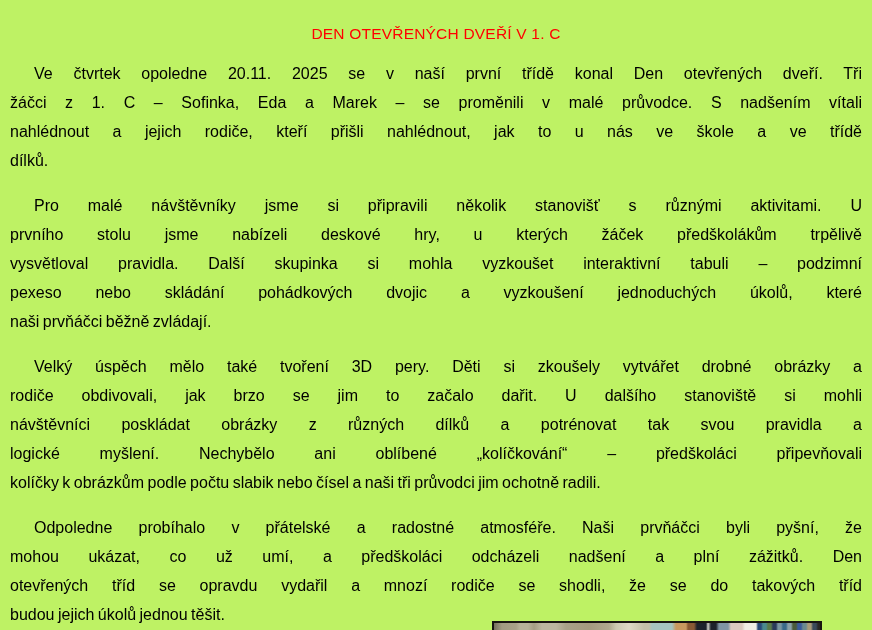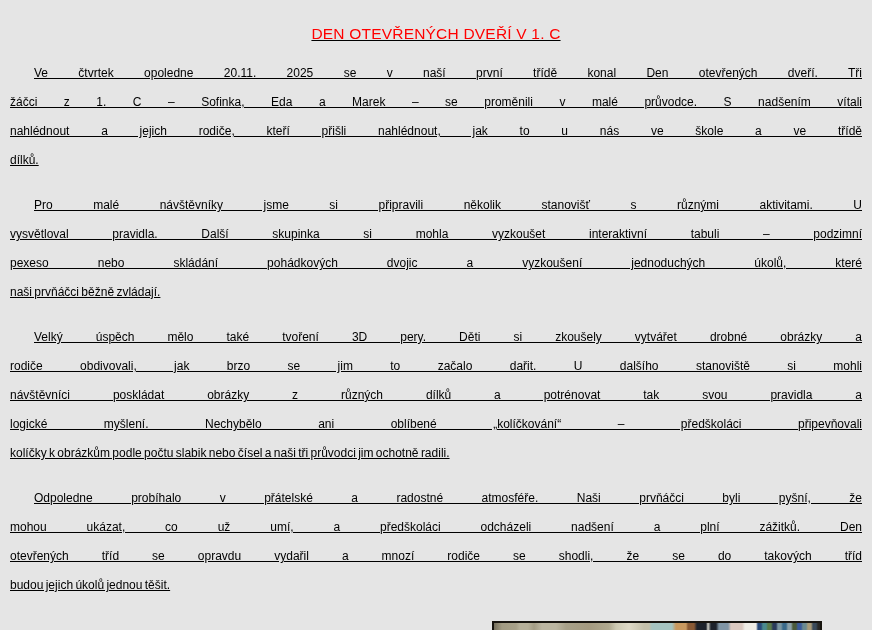--- a/index.html
+++ b/index.html
@@ -15,21 +15,21 @@
   .title {
     margin: 24px 0 16px 0;
     font-size: 15.5px;
     font-weight: normal;
     line-height: 19px;
     text-align: center;
     letter-spacing: 0.2px;
   }
   .body-text {
     margin: 0 10px;
-    font-size: 12px;
+    font-size: 16px;
     line-height: 29px;
   }
   .para { margin: 0 0 16px 0; }
   .line {
     text-align: justify;
     text-align-last: justify;
     word-spacing: -1px;
     white-space: normal;
   }
   .line.last { text-align-last: left; }
@@ -55,32 +55,33 @@
       #5a7a4a 277px, #2a3a5a 279px, #2a3a5a 282px, #7a95a0 284px, #7a95a0 287px,
       #3a6a8a 289px, #3a6a8a 292px, #8aa0a8 294px, #8aa0a8 297px, #4a5a3a 299px,
       #4a5a3a 302px, #3a5a9a 304px, #3a5a9a 307px, #6a8a90 309px, #6a8a90 312px,
       #a89a78 314px, #a89a78 317px, #3a4a5a 319px, #3a4a5a 322px, #2a2a28 324px,
       #241c14 330px);
   }
 </style>
 </head>
 <body>
 
-<div class="page" style="background: #e5e5e5; text-decoration: underline;">
+<div class="page" style="background: #bef264;">
   <h1 class="title" style="color: rgb(255, 0, 0);">DEN OTEVŘENÝCH DVEŘÍ V 1. C</h1>
 
   <div class="body-text" id="paragraphs" style="color: rgb(0, 0, 0);">
       <div class="para">
         <div class="line first">Ve čtvrtek opoledne 20.11. 2025 se v naší první třídě konal Den otevřených dveří. Tři</div>
         <div class="line">žáčci z 1. C – Sofinka, Eda a Marek – se proměnili v malé průvodce. S nadšením vítali</div>
         <div class="line">nahlédnout a jejich rodiče, kteří přišli nahlédnout, jak to u nás ve škole a ve třídě</div>
         <div class="line last">dílků.</div>
       </div>
       <div class="para">
         <div class="line first">Pro malé návštěvníky jsme si připravili několik stanovišť s různými aktivitami. U</div>
+        <div class="line">prvního stolu jsme nabízeli deskové hry, u kterých žáček předškolákům trpělivě</div>
         <div class="line">vysvětloval pravidla. Další skupinka si mohla vyzkoušet interaktivní tabuli – podzimní</div>
         <div class="line">pexeso nebo skládání pohádkových dvojic a vyzkoušení jednoduchých úkolů, které</div>
         <div class="line last">naši prvňáčci běžně zvládají.</div>
       </div>
       <div class="para">
         <div class="line first">Velký úspěch mělo také tvoření 3D pery. Děti si zkoušely vytvářet drobné obrázky a</div>
         <div class="line">rodiče obdivovali, jak brzo se jim to začalo dařit. U dalšího stanoviště si mohli</div>
         <div class="line">návštěvníci poskládat obrázky z různých dílků a potrénovat tak svou pravidla a</div>
         <div class="line">logické myšlení. Nechybělo ani oblíbené „kolíčkování“ – předškoláci připevňovali</div>
         <div class="line last">kolíčky k obrázkům podle počtu slabik nebo čísel a naši tři průvodci jim ochotně radili.</div>

